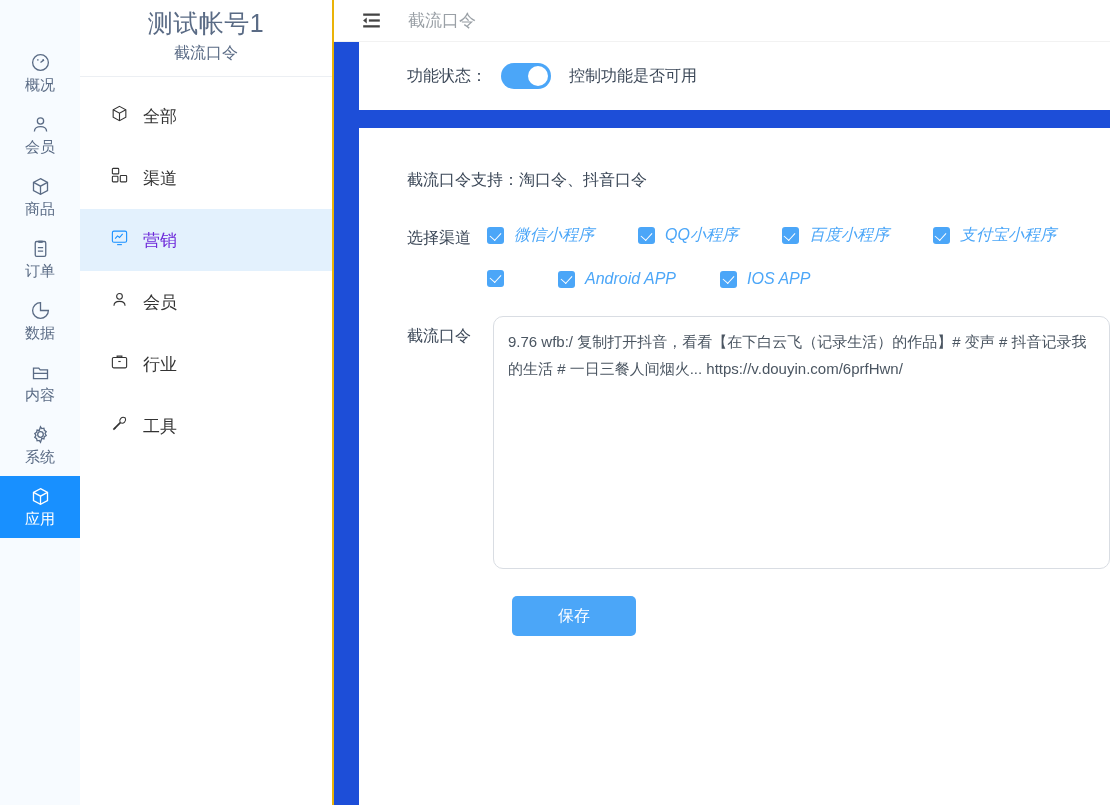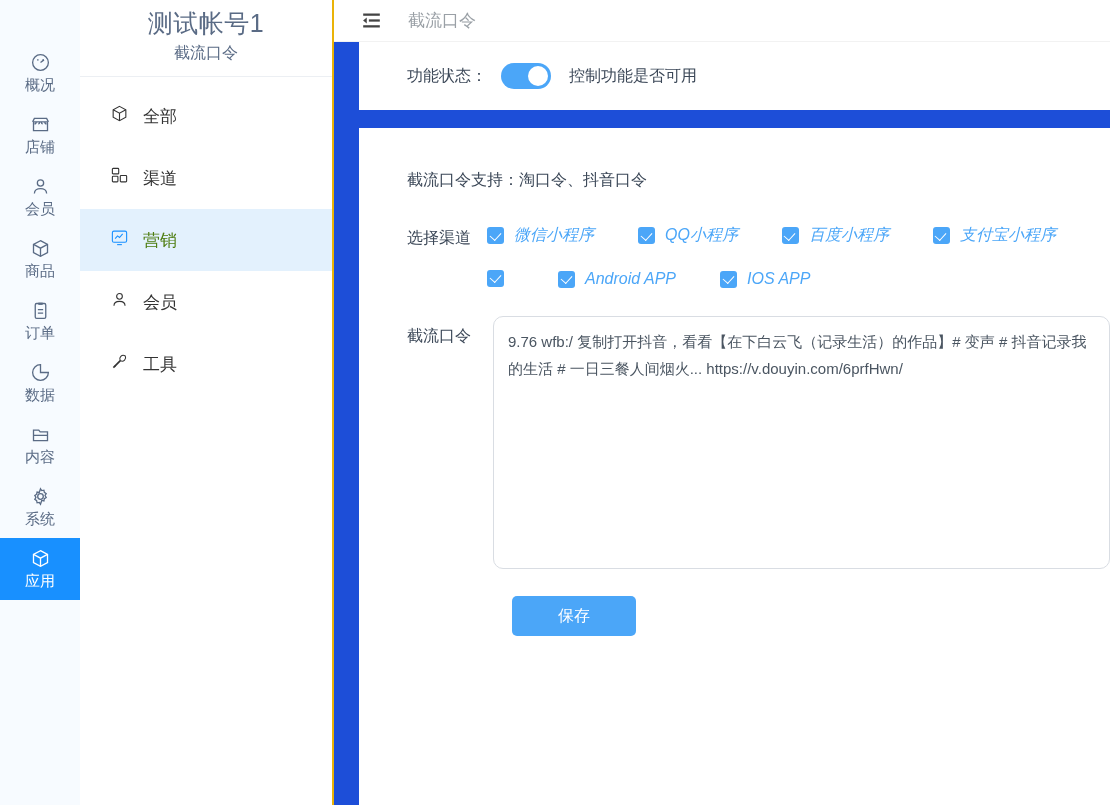--- a/index.html
+++ b/index.html
@@ -52,21 +52,21 @@
   .subnav-list { padding-top: 8px; }
   .subnav-item {
     height: 62px;
     display: flex; align-items: center;
     padding-left: 30px;
     gap: 14px;
     font-size: 17px; color: #333;
     cursor: pointer;
   }
   .subnav-item svg { stroke: #333; fill: none; stroke-width: 1.4; }
-  .subnav-item.active { background: #e3f1fd; color: #4d7c0f; }
+  .subnav-item.active { background: #e3f1fd; color: #6d28d9; }
   .subnav-item.active svg { stroke: #1890ff; }
 
   
   .main { flex: 1; display: flex; flex-direction: column; background:#fff; min-width:0; }
   .topbar {
     height: 42px; min-height: 42px;
     display: flex; align-items: center;
     padding-left: 27px;
     gap: 26px;
     background:#fff;
@@ -148,30 +148,20 @@
         <svg width="21" height="21" viewBox="0 0 24 24">
             <circle cx="12" cy="12" r="9"></circle>
             <path d="M12 12l4-3"></path>
             <circle cx="9" cy="9" r=".9" fill="currentColor" stroke="none"></circle>
             <circle cx="15" cy="9" r=".9" fill="currentColor" stroke="none"></circle>
           </svg>
       </span>
       <span class="lbl">概况</span>
     </div>
 
-    <div class="rail-item">
-      <span class="ic">
-        <svg width="21" height="21" viewBox="0 0 24 24">
-            <path d="M4 9h16v10H4z"></path>
-            <path d="M3 9l2-4h14l2 4"></path>
-            <path d="M7 9c0 1.4-.9 2.2-2 2.2M11 9c0 1.4-.5 2.2-1.6 2.2M13 9c0 1.4.5 2.2 1.6 2.2M17 9c0 1.4.9 2.2 2 2.2"></path>
-          </svg>
-      </span>
-      <span class="lbl">店铺</span>
-    </div>
 
     <div class="rail-item">
       <span class="ic">
         <svg width="21" height="21" viewBox="0 0 24 24">
             <circle cx="12" cy="8" r="3.6"></circle>
             <path d="M5 20c0-3.6 3.2-5.6 7-5.6s7 2 7 5.6"></path>
           </svg>
       </span>
       <span class="lbl">会员</span>
     </div>
@@ -280,20 +270,30 @@
       <div class="subnav-item">
         <span class="ic">
           <svg width="19" height="19" viewBox="0 0 24 24">
               <circle cx="12" cy="8" r="3.6"></circle>
               <path d="M5 20c0-3.6 3.2-5.6 7-5.6s7 2 7 5.6"></path>
             </svg>
         </span>
         <span>会员</span>
       </div>
 
+      <div class="subnav-item">
+        <span class="ic">
+          <svg width="19" height="19" viewBox="0 0 24 24">
+              <rect x="3" y="7" width="18" height="13" rx="1.6"></rect>
+              <path d="M9 7V5.2h6V7"></path>
+              <path d="M10.5 12h3"></path>
+            </svg>
+        </span>
+        <span>行业</span>
+      </div>
 
       <div class="subnav-item">
         <span class="ic">
           <svg width="19" height="19" viewBox="0 0 24 24">
               <path d="M19.3 5.2a4.5 4.5 0 0 1-6 6L5 19.5 4.5 19l8.3-8.3a4.5 4.5 0 0 1 6-6z"></path>
               <path d="M5.5 17.5l1.3 1.3"></path>
             </svg>
         </span>
         <span>工具</span>
       </div>

